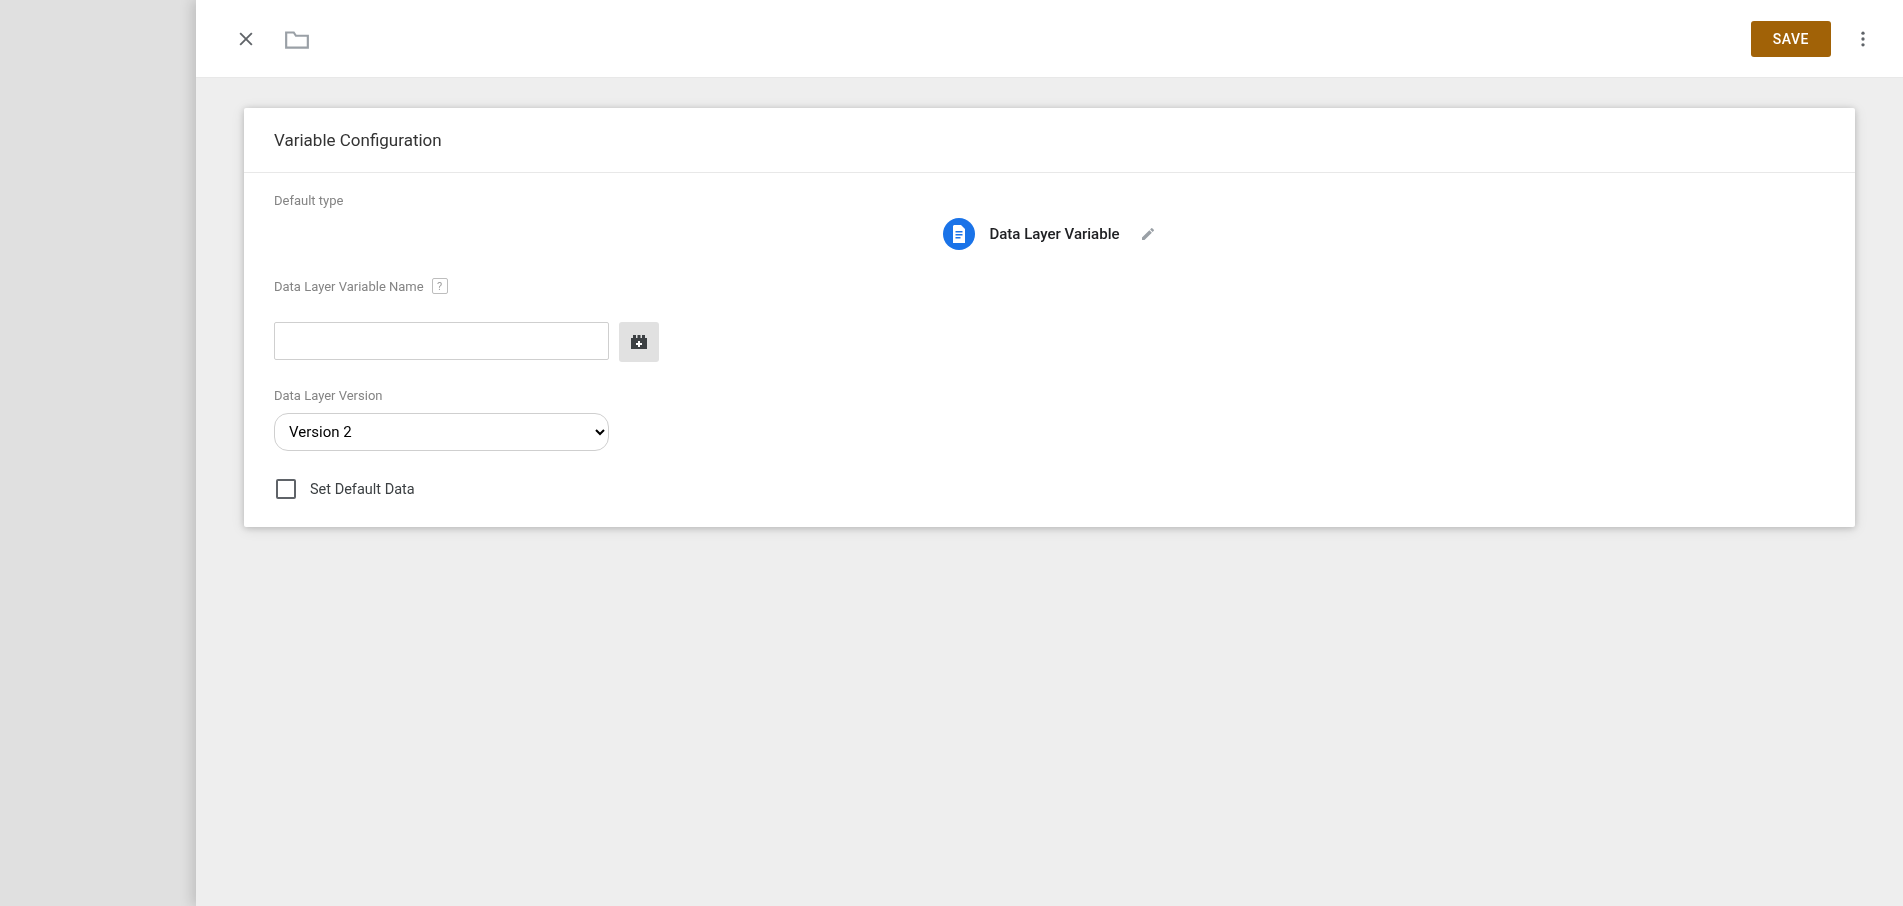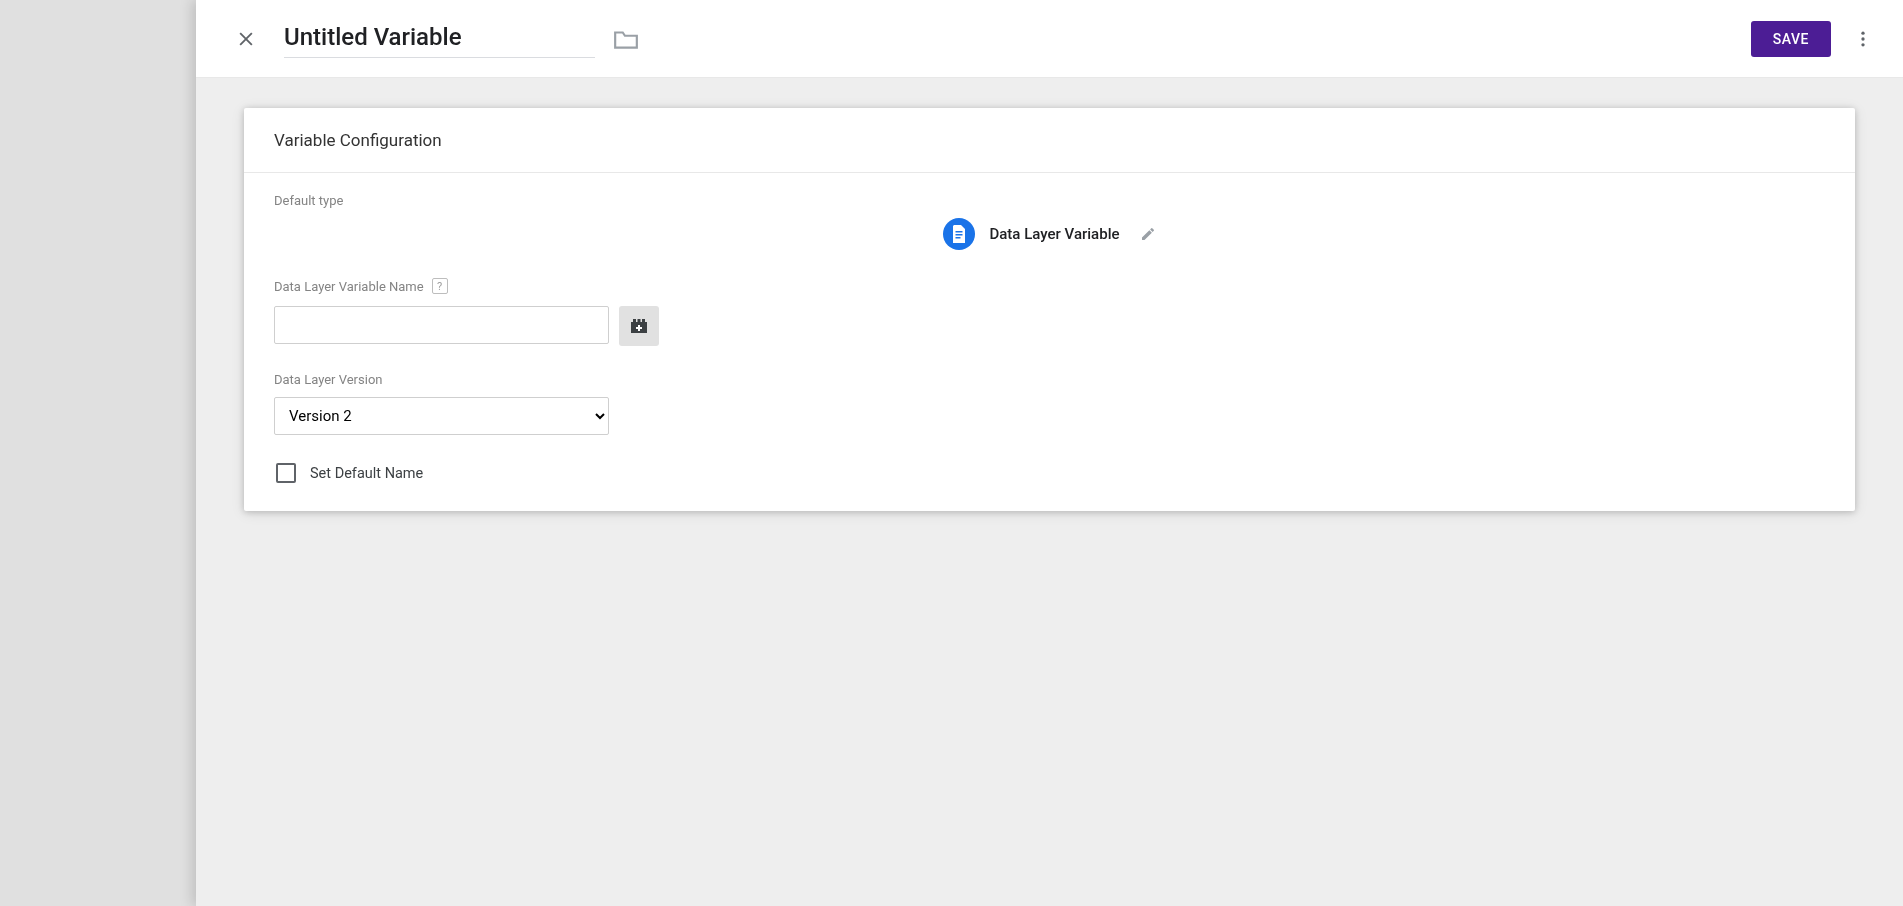--- a/index.html
+++ b/index.html
@@ -62,21 +62,21 @@
       min-width: 186px;
     }
     .folder-icon {
       color: #9aa0a6;
       cursor: pointer;
       width: 26px;
       height: 22px;
     }
     .spacer { flex: 1; }
     .save-btn {
-      background: #4c1d95;
+      background: #a16207;
       color: #ffffff;
       border: none;
       border-radius: 3px;
       padding: 10px 22px;
       font-size: 14px;
       font-weight: 500;
       letter-spacing: 0.5px;
       cursor: pointer;
     }
     .menu-btn {
@@ -140,21 +140,21 @@
       color: #9aa0a6;
       cursor: pointer;
       width: 16px;
       height: 16px;
       margin-left: 6px;
     }
     .name-label-row {
       display: flex;
       align-items: center;
       gap: 8px;
-      margin-bottom: 12px;
+      margin-bottom: 28px;
     }
     .help-icon {
       width: 16px;
       height: 16px;
       border: 1px solid #bdbdbd;
       border-radius: 2px;
       display: flex;
       align-items: center;
       justify-content: center;
       font-size: 11px;
@@ -186,21 +186,21 @@
       align-items: center;
       justify-content: center;
       cursor: pointer;
       color: #3c4043;
     }
     .lego-btn svg { width: 20px; height: 18px; }
     .select-input {
       width: 335px;
       height: 38px;
       border: 1px solid #cfcfcf;
-      border-radius: 2px;
+      border-radius: 14px;
       padding: 0 10px;
       font-size: 15px;
       background: #fff;
       outline: none;
       margin-bottom: 28px;
     }
     .checkbox-row {
       display: flex;
       align-items: center;
       gap: 14px;
@@ -223,21 +223,20 @@
 
 <div class="overlay">
   <div class="header">
     <div class="close-btn">
       <svg viewBox="0 0 24 24" fill="none" stroke="currentColor" stroke-width="2.2">
         <line x1="5" y1="5" x2="19" y2="19"></line>
         <line x1="19" y1="5" x2="5" y2="19"></line>
       </svg>
     </div>
     <div class="title-wrap">
-      <input class="title-input" value="Untitled Variable" style="">
       <svg class="folder-icon" viewBox="0 0 24 20" fill="none" stroke="currentColor" stroke-width="2">
         <path d="M2 4 L9 4 L11 7 L22 7 L22 18 L2 18 Z"></path>
       </svg>
     </div>
     <div class="spacer"></div>
     <button class="save-btn">SAVE</button>
     <div class="menu-btn">
       <svg viewBox="0 0 24 24" fill="currentColor">
         <circle cx="12" cy="5" r="2"></circle>
         <circle cx="12" cy="12" r="2"></circle>
@@ -285,19 +284,19 @@
           </button>
         </div>
 
         <div class="field-label">Data Layer Version</div>
         <select class="select-input">
           <option>Version 2</option>
         </select>
 
         <div class="checkbox-row">
           <div class="checkbox"></div>
-          <div class="checkbox-label">Set Default Name</div>
+          <div class="checkbox-label">Set Default Data</div>
         </div>
 
       </div>
     </div>
   </div>
 </div>
 
 </body></html>

